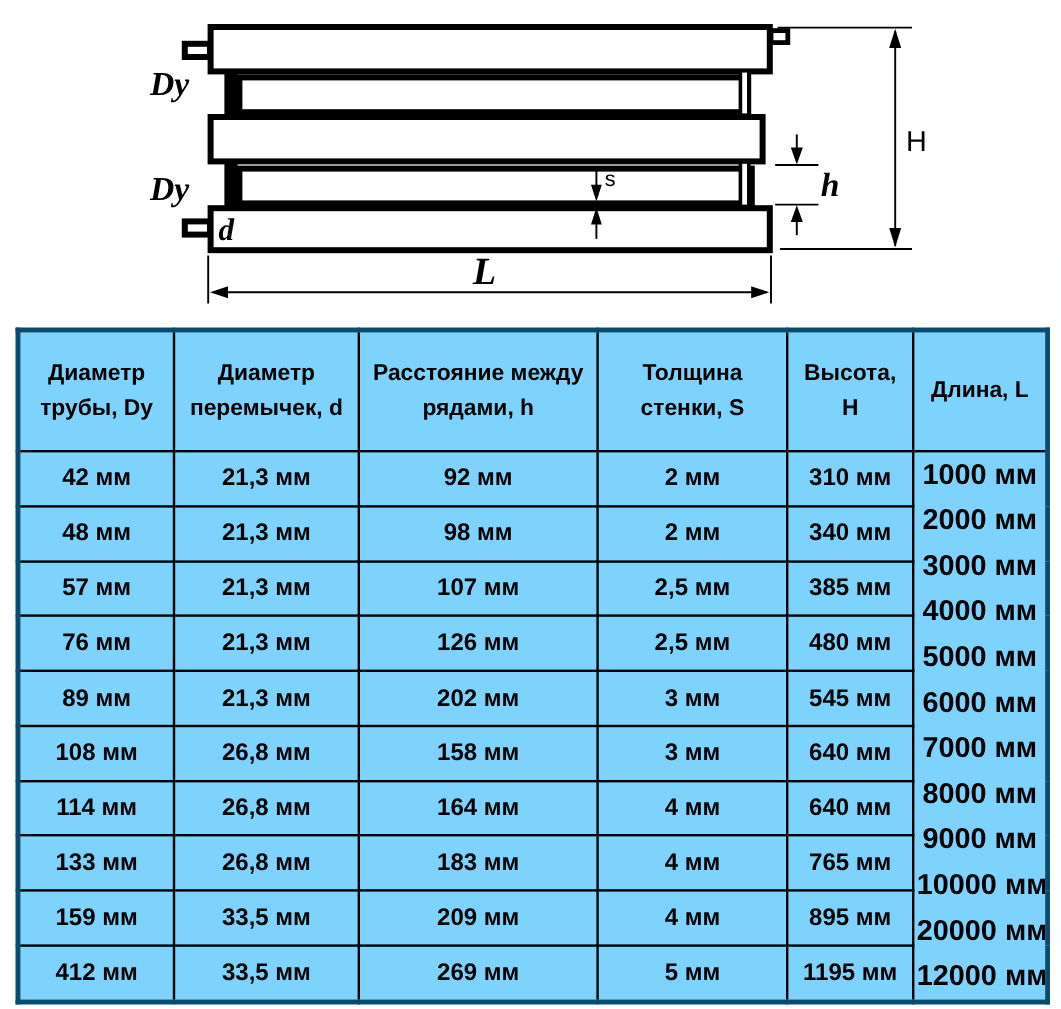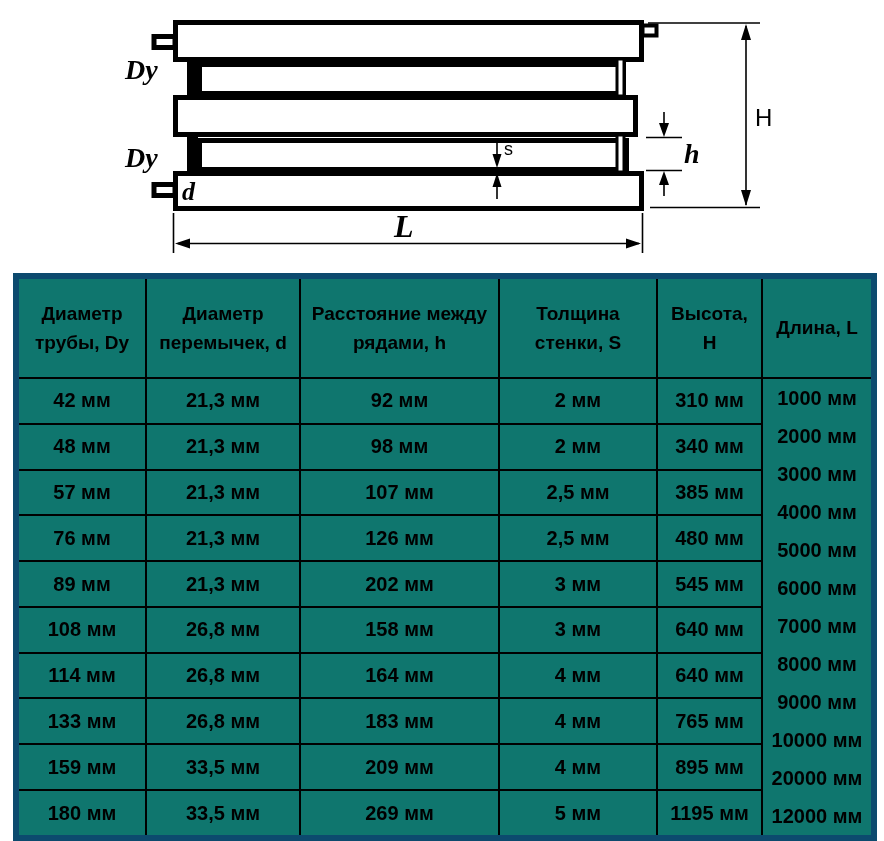--- a/index.html
+++ b/index.html
@@ -6,32 +6,32 @@
   body{width:884px;height:841px;font-family:"Liberation Sans",sans-serif;color:#000;}
   .page{position:relative;width:884px;height:841px;background:#fff;overflow:hidden;}
   .diagram-wrap{position:absolute;left:0;top:0;width:884px;height:262px;}
   svg text{fill:#000;}
   .lbl-serif{font-family:"Liberation Serif",serif;font-style:italic;font-weight:bold;}
   .lbl-sans{font-family:"Liberation Sans",sans-serif;}
 
   table.spec{
     position:absolute;left:13px;top:273px;
     border-collapse:collapse;table-layout:fixed;width:858px;
-    background:#0f766e;border:6px solid #0c4a6e;
+    background:#7dd3fc;border:4px solid #0c4a6e;
   }
   table.spec th,table.spec td{
     border:2px solid #000;text-align:center;vertical-align:middle;
     overflow:hidden;
   }
   table.spec th{
     font-weight:bold;font-size:19px;line-height:1.55;height:98px;padding:0 4px;
   }
   table.spec td{font-size:20px;height:42px;padding:0 2px;font-weight:bold;}
   .len-list{display:flex;flex-direction:column;justify-content:center;}
-  .len-item{line-height:38px;font-size:20px;white-space:nowrap;}
+  .len-item{line-height:38px;font-size:24px;white-space:nowrap;}
 </style>
 </head>
 <body>
 
 <div class="page">
 
   <div class="diagram-wrap">
     <svg width="884" height="262" viewBox="0 0 884 262" xmlns="http://www.w3.org/2000/svg">
 
       <rect x="199.5" y="64.5" width="424" height="29" fill="#fff" stroke="#000" stroke-width="5"></rect>
@@ -178,21 +178,21 @@
           <td>765 мм</td>
         </tr>
         <tr>
           <td>159 мм</td>
           <td>33,5 мм</td>
           <td>209 мм</td>
           <td>4 мм</td>
           <td>895 мм</td>
         </tr>
         <tr>
-          <td>180 мм</td>
+          <td>412 мм</td>
           <td>33,5 мм</td>
           <td>269 мм</td>
           <td>5 мм</td>
           <td>1195 мм</td>
         </tr>
       </tbody>
   </table>
 
 </div>
 

